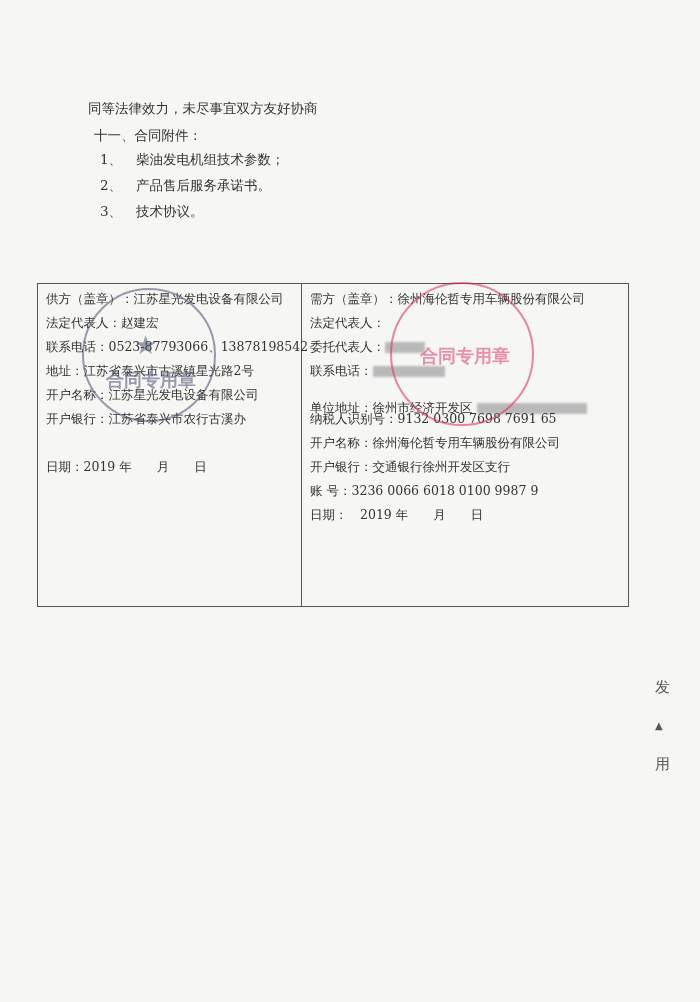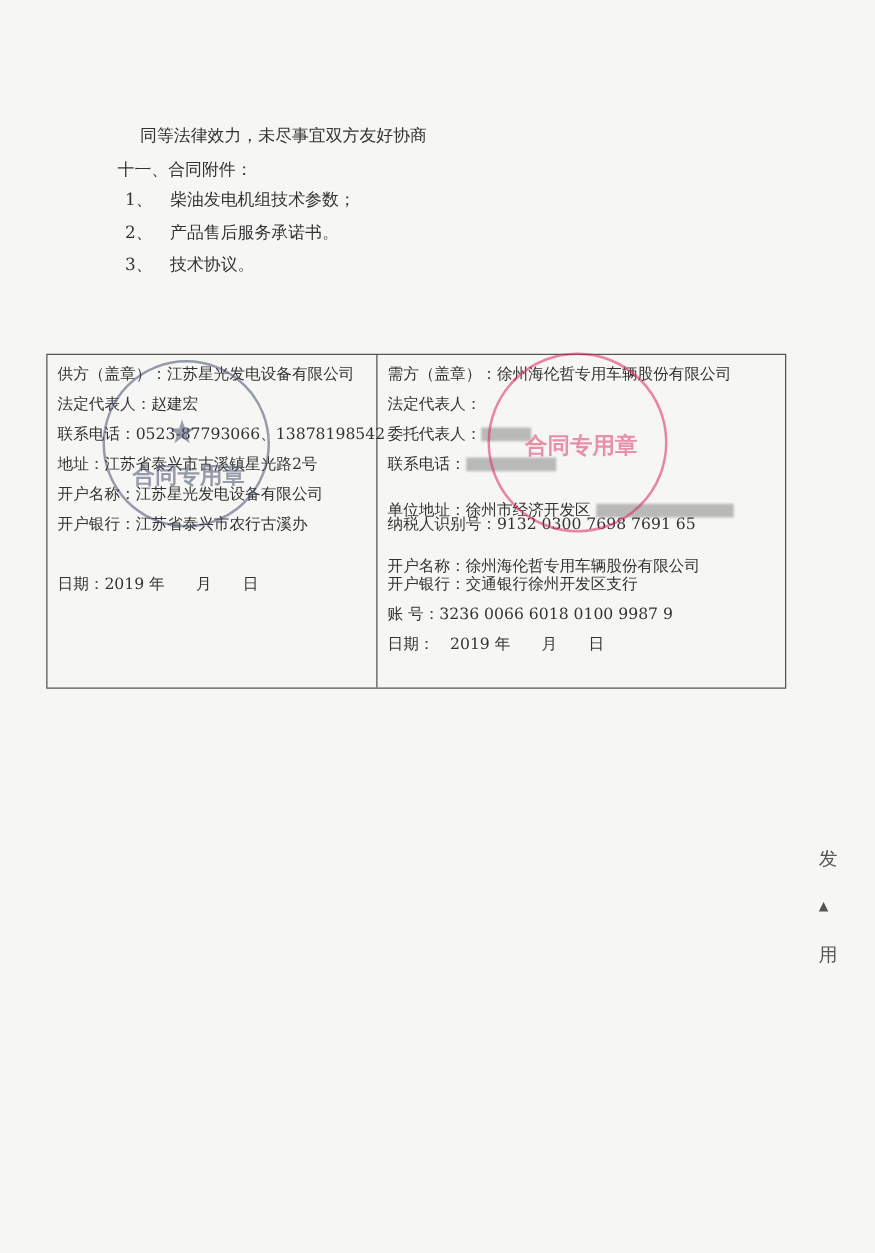--- a/index.html
+++ b/index.html
@@ -2,40 +2,40 @@
 <html><head>
 <meta charset="utf-8">
 <style>
   html, body { margin:0; padding:0; }
   body {
     width:700px; height:1002px; background:#f6f6f4; position:relative; overflow:hidden;
     font-family:"DejaVu Serif","Liberation Serif",serif; color:#2a2a2a;
   }
   .line { position:absolute; font-size:13.5px; white-space:nowrap; color:#333; }
   .table {
-    position:absolute; left:37px; top:283px; width:592px; height:268px;
+    position:absolute; left:37px; top:283px; width:592px; height:324px;
     border:1.5px solid #555; box-sizing:border-box; display:flex;
   }
   .col { position:relative; box-sizing:border-box; }
   .col.left { width:264px; border-right:1.5px solid #555; }
   .col.right { flex:1; }
   .row { position:absolute; left:8px; font-size:12.5px; white-space:nowrap; color:#333; }
   .redact { display:inline-block; background:#b9b9b9; height:11px; vertical-align:middle; filter:blur(1px); }
   .stamp {
     position:absolute; border-radius:50%; pointer-events:none;
   }
   .stamp.blue { left:82px; top:288px; width:130px; height:130px; border:2px solid rgba(70,80,110,0.55); }
   .stamp.red { left:390px; top:282px; width:140px; height:140px; border:2px solid rgba(220,40,90,0.55); }
   .stamp-text { position:absolute; font-size:18px; font-weight:bold; }
   .edge { position:absolute; left:655px; font-size:15px; color:#555; }
 </style>
 </head>
 <body>
 
-<div class="line" style="left:88px;top:100px;margin-left:24px;">同等法律效力，未尽事宜双方友好协商</div>
+<div class="line" style="left:88px;top:100px;">同等法律效力，未尽事宜双方友好协商</div>
 <div class="line" style="left:94px;top:127px;">十一、合同附件：</div>
 
 <div class="line" style="left:100px;top:151px;">1、</div>
 <div class="line" style="left:136px;top:151px;">柴油发电机组技术参数；</div>
 <div class="line" style="left:100px;top:177px;">2、</div>
 <div class="line" style="left:136px;top:177px;">产品售后服务承诺书。</div>
 <div class="line" style="left:100px;top:203px;">3、</div>
 <div class="line" style="left:136px;top:203px;">技术协议。</div>
 
 <div class="table">
@@ -54,21 +54,21 @@
     <div class="row" style="top:55px;">
       <span>委托代表人：</span><span class="redact" style="width:40px;"></span>
     </div>
     <div class="row" style="top:79px;">
       <span>联系电话：</span><span class="redact" style="width:72px;"></span>
     </div>
     <div class="row" style="top:116px;">
       <span>单位地址：徐州市经济开发区</span><span class="redact" style="width:110px;margin-left:4px;"></span>
     </div>
     <div class="row" style="top:127px;">纳税人识别号：9132 0300 7698 7691 65</div>
-    <div class="row" style="top:161px;">开户名称：徐州海伦哲专用车辆股份有限公司</div>
+    <div class="row" style="top:151px;">开户名称：徐州海伦哲专用车辆股份有限公司</div>
     <div class="row" style="top:175px;">开户银行：交通银行徐州开发区支行</div>
     <div class="row" style="top:199px;">账 号：3236 0066 6018 0100 9987 9</div>
     <div class="row" style="top:223px;">日期：　2019 年　　月　　日</div>
   </div>
 </div>
 
 <div class="stamp blue">
   <span class="stamp-text" style="left:22px;top:78px;color:rgba(70,80,110,0.55);">合同专用章</span>
   <span style="position:absolute;left:50px;top:40px;font-size:26px;color:rgba(70,80,110,0.55);">★</span>
 </div>

